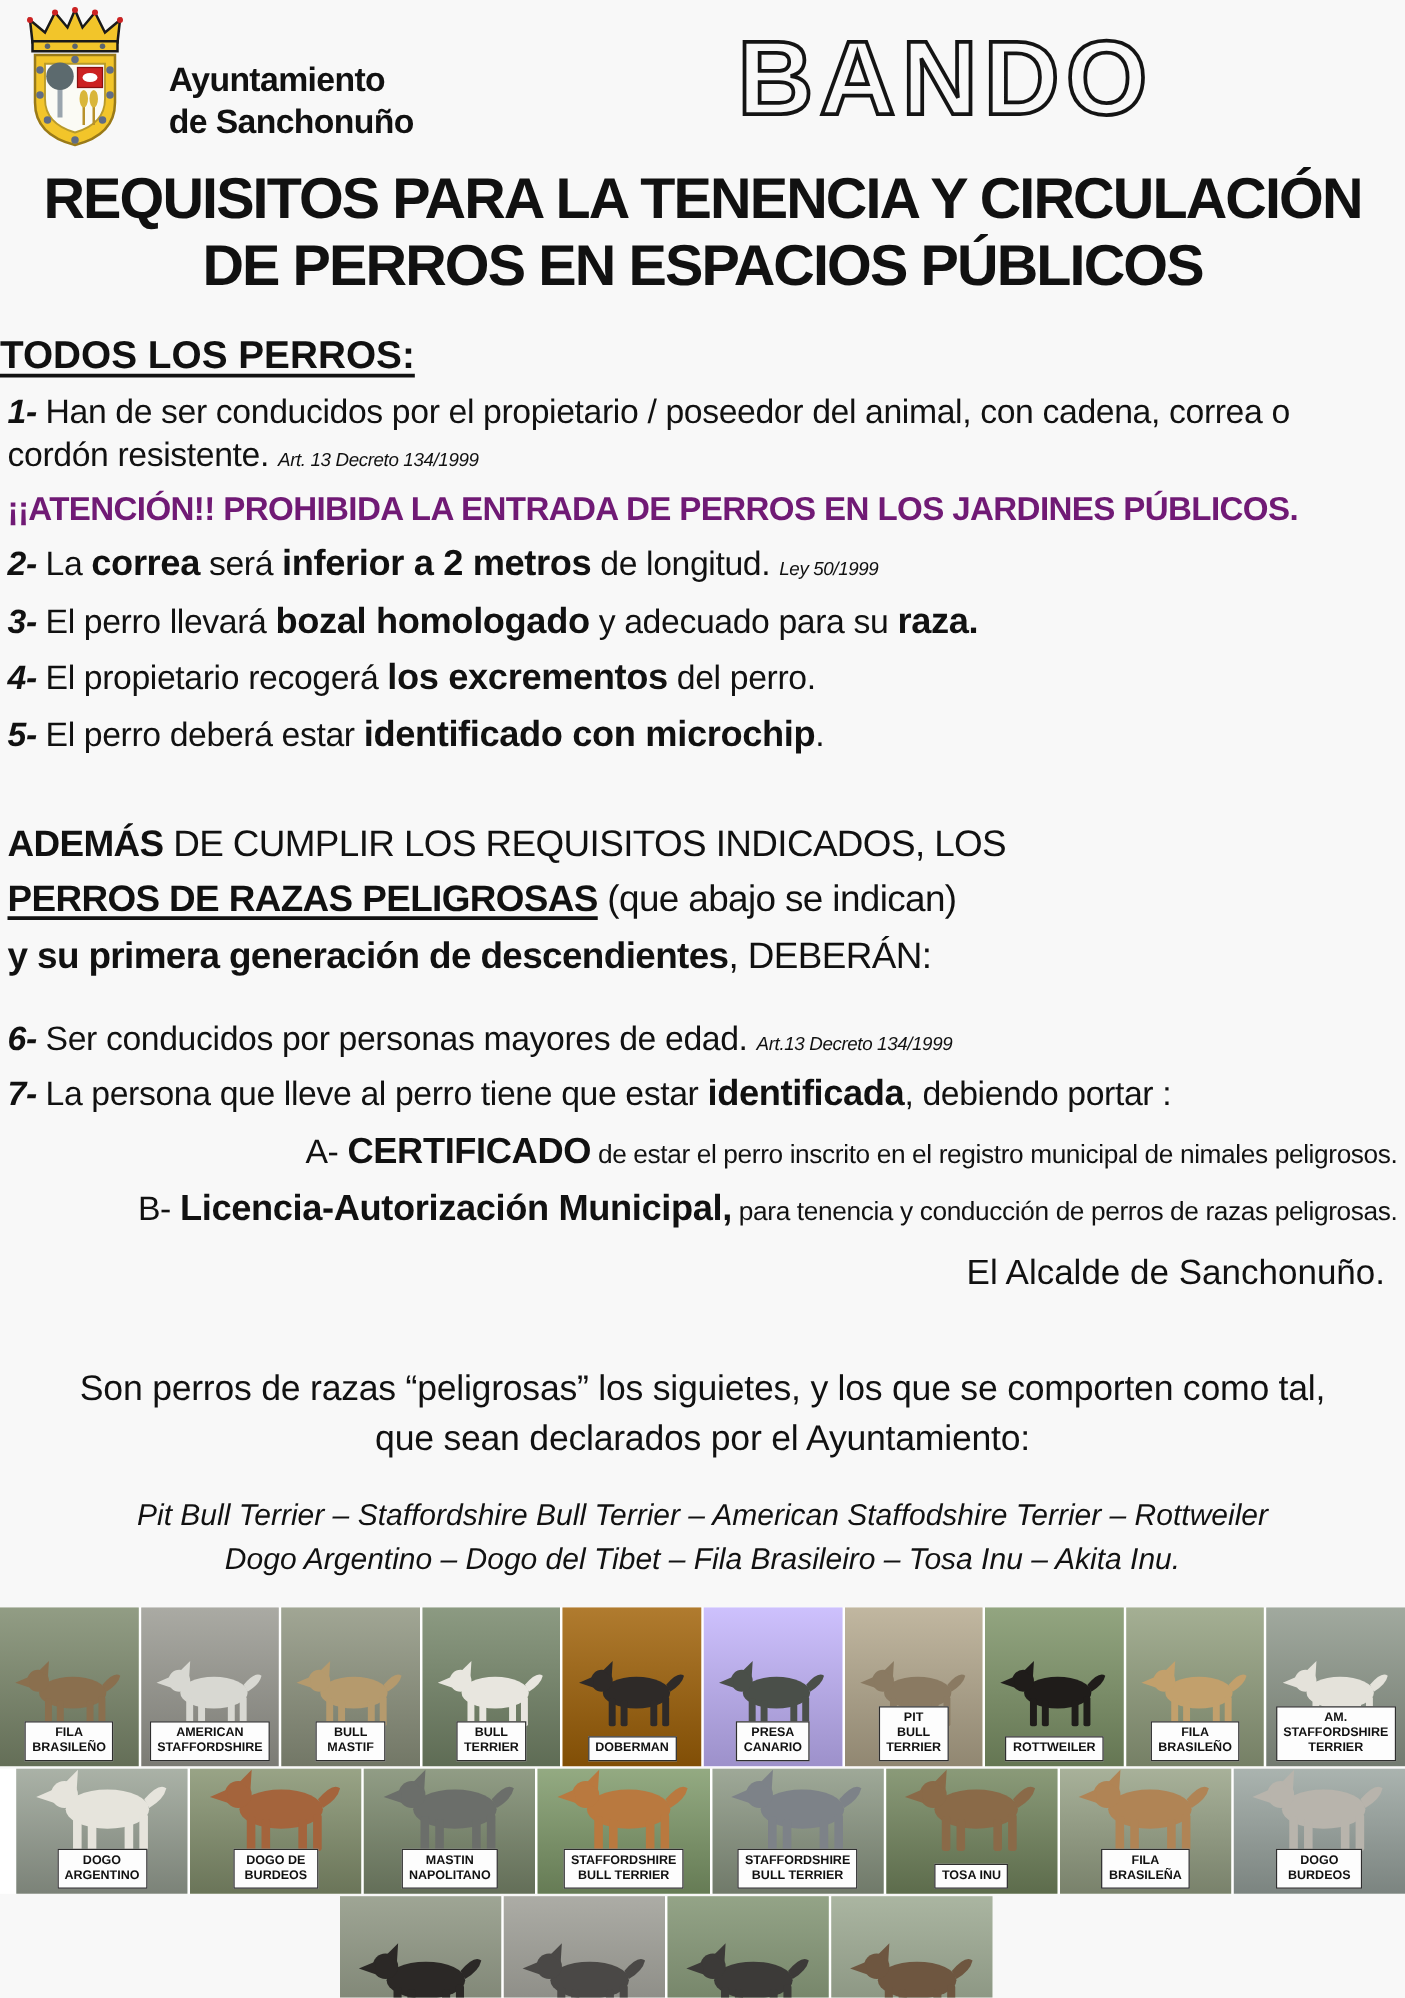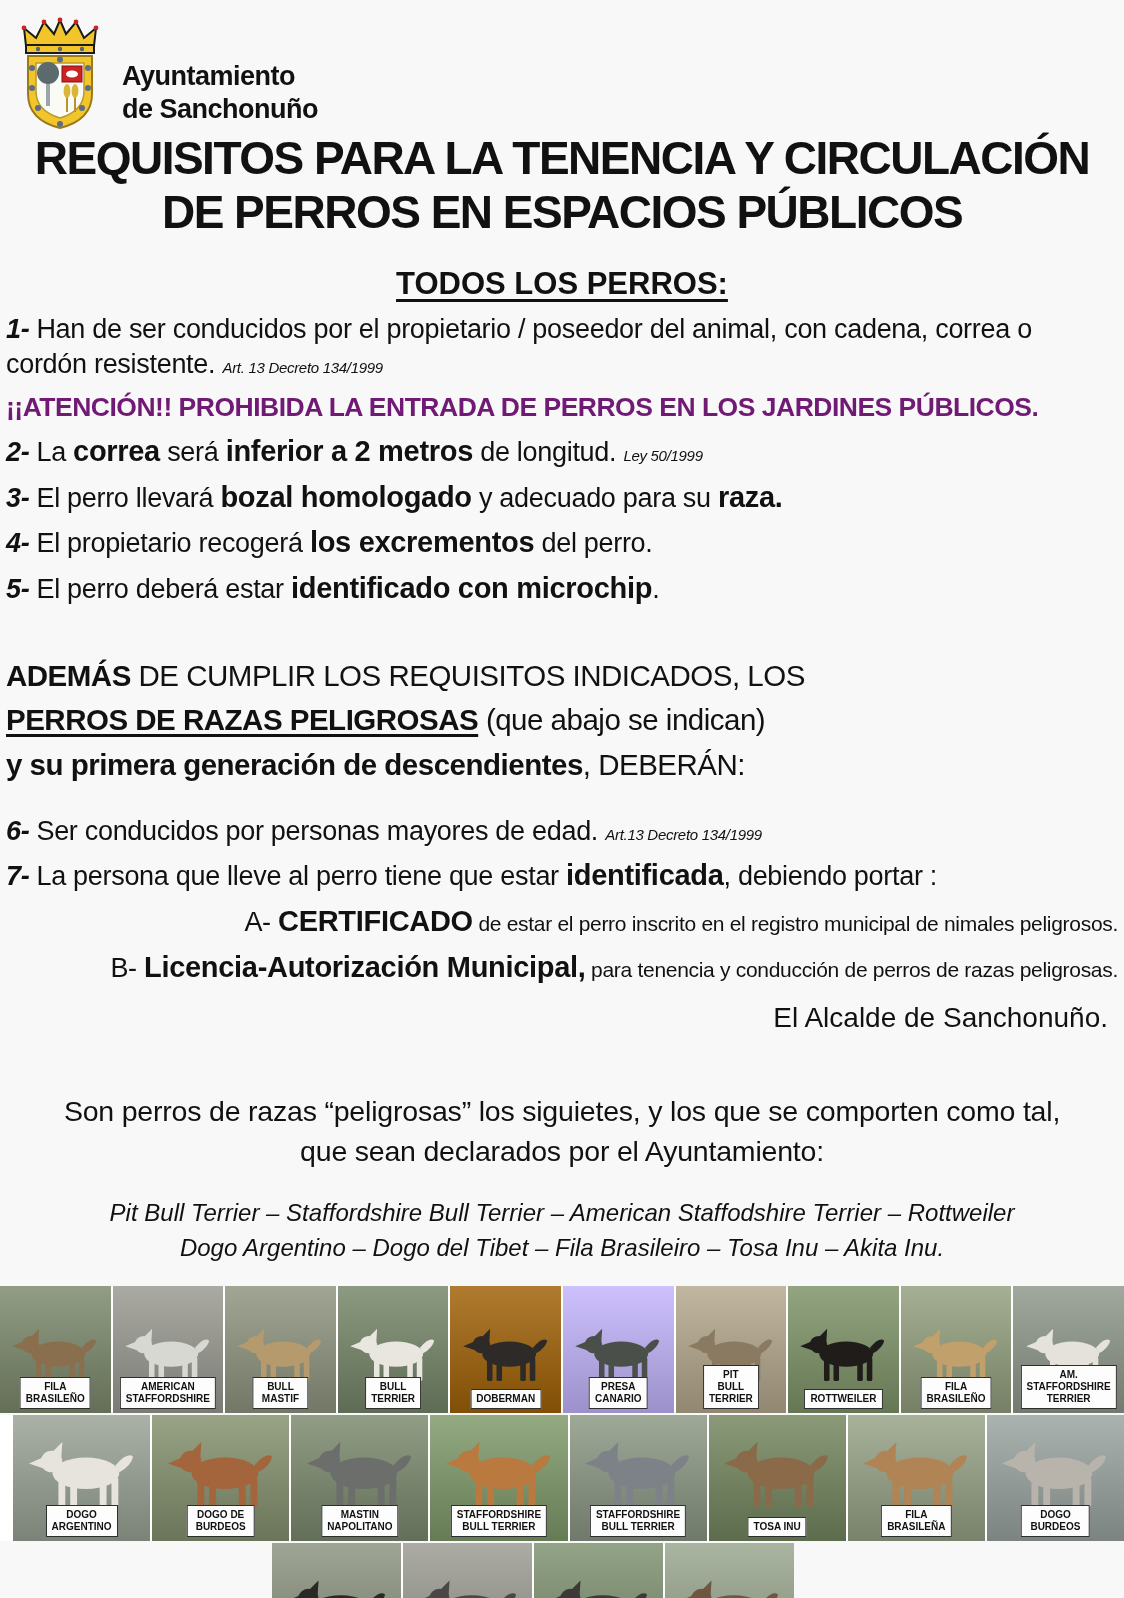--- a/index.html
+++ b/index.html
@@ -3,53 +3,53 @@
 <meta charset="utf-8">
 <style>
   html,body { margin:0; padding:0; }
   body {
     width:1124px; height:1598px; overflow:hidden;
     background:#f8f8f8; color:#111;
     font-family:"Liberation Sans", sans-serif;
   }
   
   .header { position:relative; height:128px; }
-  .logo { position:absolute; left:16px; top:16px; display:flex; gap:18px; }
+  .logo { position:absolute; left:16px; top:4px; display:flex; gap:31px; }
   .shield-svg { width:88px; height:118px; }
   .org-name { font-weight:bold; font-size:27px; line-height:1.22; margin-top:44px; letter-spacing:-0.5px; }
   .bando {
     position:absolute; left:590px; top:14px;
     font-size:84px; font-weight:bold; letter-spacing:5px;
     color:#f8f8f8; -webkit-text-stroke:3px #141414;
   }
   
   .main-title { text-align:center; font-weight:bold; font-size:46px; letter-spacing:-1.5px; line-height:1.17; margin:4px 0 0; }
   
-  .todos-heading { text-align:center; font-size:31px; font-weight:bold; text-decoration:underline; text-decoration-thickness:3px; text-underline-offset:5px; margin:26px 0 10px; }
+  .todos-heading { text-align:left; font-size:31px; font-weight:bold; text-decoration:underline; text-decoration-thickness:3px; text-underline-offset:5px; margin:26px 0 10px; }
   .content { padding:0 6px; }
   .item { font-size:27px; margin:8px 0; letter-spacing:-0.3px; line-height:1.3; }
   .item .num { font-weight:bold; font-style:italic; margin-right:7px; }
   .item b { font-weight:bold; }
   .big-b { font-size:29px; font-weight:bold; }
   .ref { font-size:15px; font-style:italic; }
   .warning { color:#d01f1f; font-weight:bold; font-size:26.5px; margin:10px 0; letter-spacing:-0.5px; white-space:nowrap; }
   .ademas { font-size:29.5px; margin:46px 0 26px; line-height:1.52; letter-spacing:-0.5px; font-weight:bold; }
   .ademas .plain { font-weight:normal; }
   .ademas .u { text-decoration:underline; text-decoration-thickness:3px; text-underline-offset:4px; }
   .sub-item { margin-left:52px; white-space:nowrap;text-align:right; }
   .small-after { font-size:21px; }
   .signature { text-align:right; font-size:28px; padding-right:10px; margin-top:16px; }
   .note { text-align:center; font-size:28.5px; line-height:1.4; margin-top:58px; letter-spacing:-0.2px; }
   .breeds { text-align:center; font-size:24px; font-style:italic; line-height:1.45; margin-top:24px; }
   
   .gallery { margin-top:20px; }
   .g-row { display:flex; gap:2px; background:#fff; }
   .g-row + .g-row { margin-top:2px; }
   .row1 { height:127px; }
-  .row2 { height:126px;padding-left:13px; }
+  .row2 { height:100px;padding-left:13px; }
   .row3 { height:132px; width:522px; margin-left:272px; }
   .photo { position:relative; flex:1; overflow:hidden; }
   .photo::after { content:""; position:absolute; inset:0; background:linear-gradient(rgba(255,255,255,.16), rgba(0,0,0,.20)); pointer-events:none; }
   .dog-svg { position:absolute; left:50%; bottom:22px; transform:translateX(-50%); width:86%; z-index:1; }
   .photo-label {
     position:absolute; left:50%; bottom:4px; transform:translateX(-50%);
     background:#fdfdfd; border:1.5px solid #2e2e2e;
     font-size:10px; font-weight:bold; padding:3px 5px; text-align:center; line-height:1.2;
     z-index:2; max-width:86%; white-space:normal;
   }
@@ -92,20 +92,21 @@
       <rect x="50" y="72" width="2" height="24" fill="#b8922a"></rect>
       <rect x="58" y="72" width="2" height="24" fill="#b8922a"></rect>
       <ellipse cx="51" cy="75" rx="3.4" ry="7" fill="#d9b63a"></ellipse>
       <ellipse cx="59" cy="75" rx="3.4" ry="7" fill="#d9b63a"></ellipse>
     </svg>
     <div class="org-name">
       <div>Ayuntamiento</div>
       <div>de Sanchonuño</div>
     </div>
   </div>
+  <div class="bando">BANDO</div>
 </div>
 
 <div class="main-title">
   <div>REQUISITOS PARA LA TENENCIA Y CIRCULACIÓN</div>
   <div>DE PERROS EN ESPACIOS PÚBLICOS</div>
 </div>
 
 <div class="todos-heading">TODOS LOS PERROS:</div>
 
 <div class="content">

